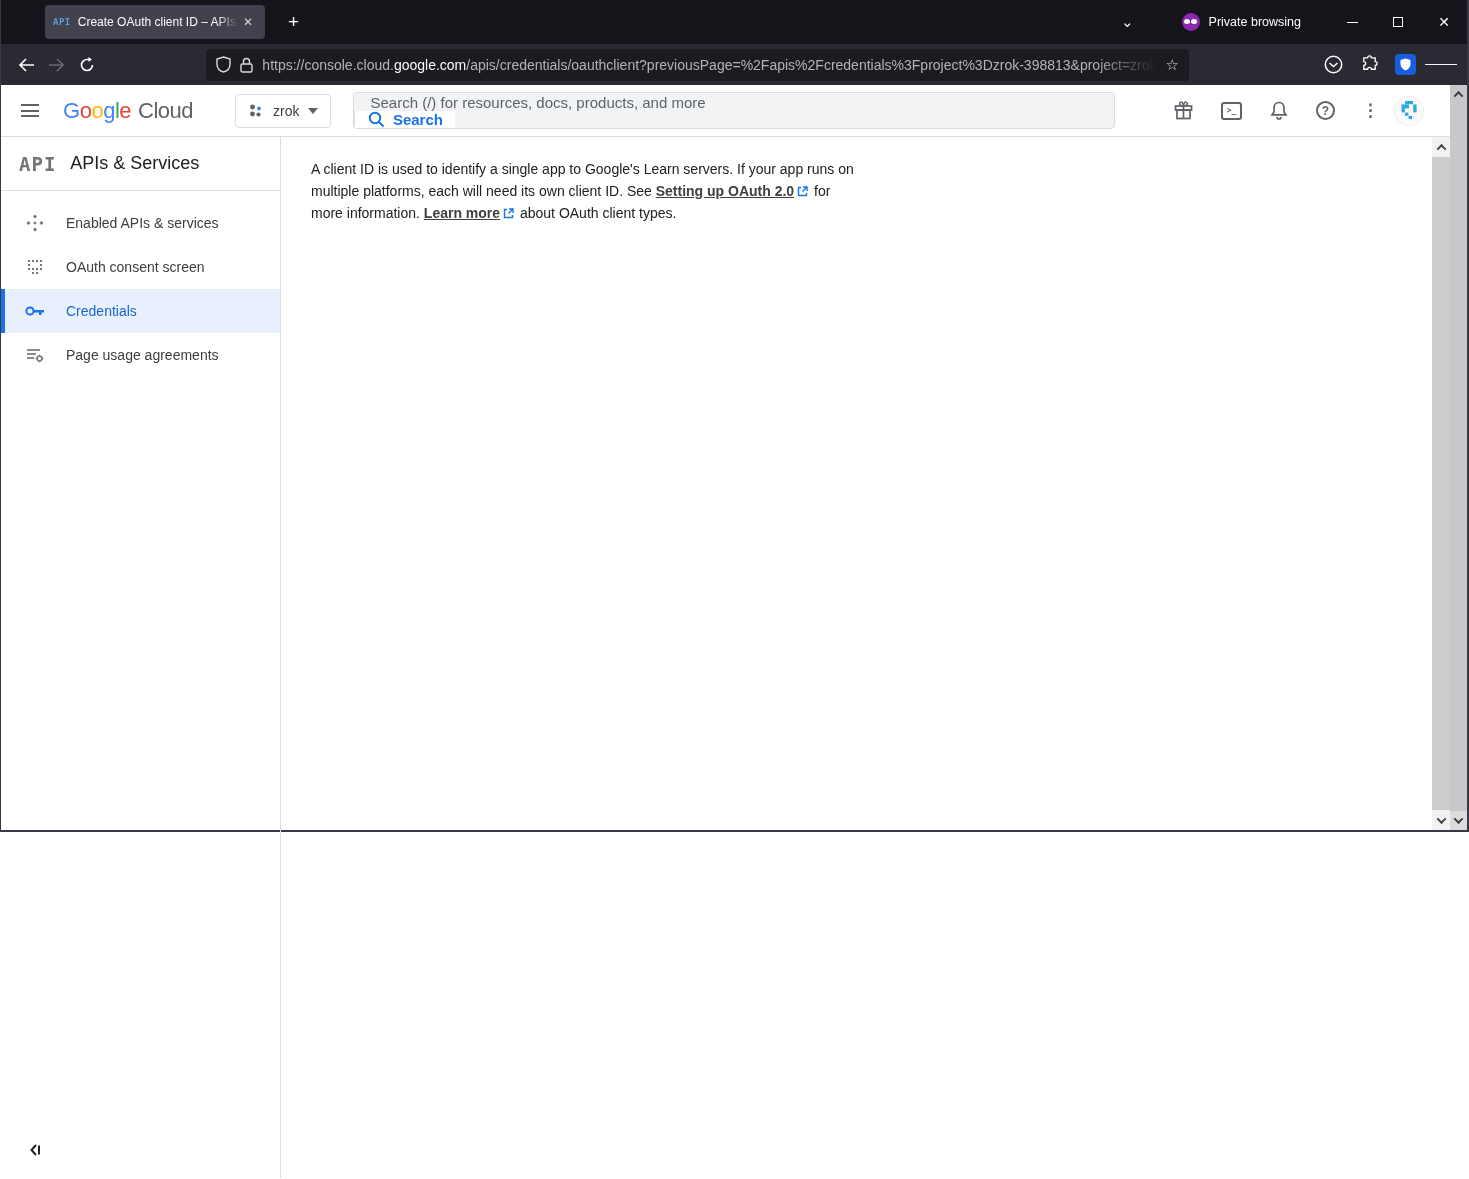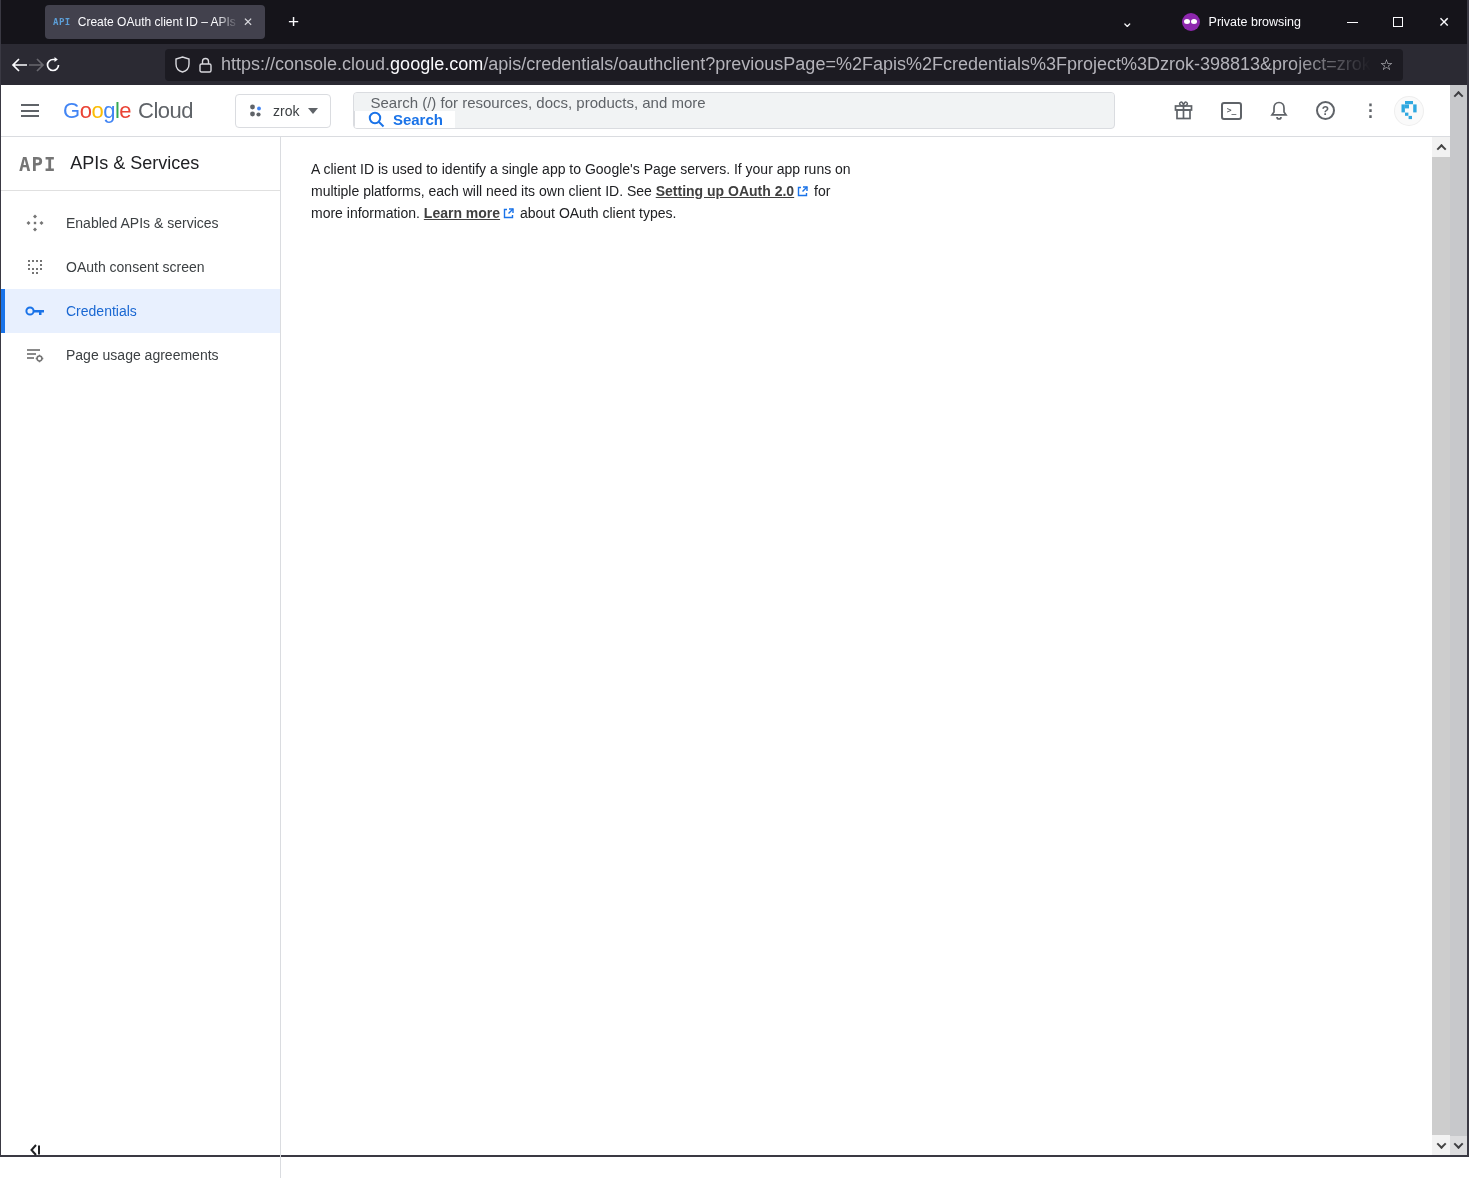--- a/index.html
+++ b/index.html
@@ -1,18 +1,18 @@
 <!DOCTYPE html>
 <html><head>
 <meta charset="utf-8">
 <style>
   * { margin:0; padding:0; box-sizing:border-box; }
   html,body { width:1469px; height:1179px; overflow:hidden; }
   body { font-family:"Liberation Sans", sans-serif; background:#fff; }
-  .window { position:relative; width:1469px; height:1157px;
+  .window { position:relative; width:1469px; height:832px;
     border-left:1px solid #3a3943; border-right:2px solid #3a3943; border-bottom:2px solid #3a3943; }
 
   
   .tabbar { height:44px; background:#15141a; display:flex; align-items:center; }
   .tab { margin-left:44px; width:220px; height:34px; background:#42414d; border-radius:4px;
     display:flex; align-items:center; padding:0 8px; color:#fbfbfe; }
   .tab-favicon { font-family:"DejaVu Sans Mono", monospace; font-weight:bold; font-size:9px;
     color:#5c9fd8; margin-right:7px; letter-spacing:0.5px; }
   .tab-title { flex:1; font-size:12px; white-space:nowrap; overflow:hidden;
     -webkit-mask-image:linear-gradient(90deg,#000 86%,transparent); mask-image:linear-gradient(90deg,#000 86%,transparent); }
@@ -28,21 +28,21 @@
   .winctl .wc { width:46px; height:44px; display:flex; align-items:center; justify-content:center; color:#fbfbfe; }
   .wc-min i { display:block; width:11px; border-top:1.4px solid #fbfbfe; }
   .wc-max i { display:block; width:10px; height:10px; border:1.4px solid #fbfbfe; }
   .wc-close { font-size:14px; }
 
   
   .navbar { height:41px; background:#2b2a33; display:flex; align-items:center; padding:0 10px; }
   .nav-ico { width:32px; height:30px; display:flex; align-items:center; justify-content:center; border-radius:4px; }
   .urlbar { flex:1; margin-left:104px; margin-right:128px; height:32px; background:#1c1b22; border-radius:4px;
     display:flex; align-items:center; padding:0 10px; gap:9px; }
-  .url-text { flex:1; font-size:18px; color:#b4b3ba; white-space:nowrap; overflow:hidden;
+  .url-text { flex:1; font-size:14px; color:#b4b3ba; white-space:nowrap; overflow:hidden;
     -webkit-mask-image:linear-gradient(90deg,#000 93%,transparent); mask-image:linear-gradient(90deg,#000 93%,transparent); }
   .url-domain { color:#fbfbfe; }
   .url-star { color:#d8d8dd; font-size:15px; }
   .nav-right { display:flex; align-items:center; gap:4px; }
   .bw-shield { width:21px; height:21px; background:#175ddc; border-radius:4px; display:flex; align-items:center; justify-content:center; }
   .hamb-dark i { display:block; width:15px; border-top:1.6px solid #fbfbfe; margin:2.1px 0; }
 
   
   .gc-header { height:52px; background:#fff; border-bottom:1px solid #dadce0; display:flex; align-items:center; padding-left:16px; position:relative; z-index:2; }
   .gc-burger i { display:block; width:18px; border-top:2px solid #5f6368; margin:3.4px 0; }
@@ -332,21 +332,21 @@
       <div class="collapse-btn">
         <svg width="16" height="16" viewBox="0 0 16 16">
             <path d="M9 3 L4.5 8 L9 13" stroke="#202124" stroke-width="2" fill="none"></path>
             <line x1="12" y1="3.5" x2="12" y2="12.5" stroke="#202124" stroke-width="2"></line>
           </svg>
       </div>
     </div>
 
     <div class="content">
       <div class="content-body">
-        <p class="intro"><span>A client ID is used to identify a single app to Google's Page servers. If your app runs on multiple platforms, each will need its own client ID. See </span><a>Setting up OAuth 2.0</a><span class="ext-ico"><svg width="11" height="11" viewBox="0 0 11 11">
+        <p class="intro"><span>A client ID is used to identify a single app to Google's Learn servers. If your app runs on multiple platforms, each will need its own client ID. See </span><a>Setting up OAuth 2.0</a><span class="ext-ico"><svg width="11" height="11" viewBox="0 0 11 11">
                 <path d="M4 1.5 H1.5 V9.5 H9.5 V7" stroke="#1a73e8" stroke-width="1.4" fill="none"></path>
                 <path d="M6 1 H10 V5" stroke="#1a73e8" stroke-width="1.4" fill="none"></path>
                 <line x1="10" y1="1" x2="5.5" y2="5.5" stroke="#1a73e8" stroke-width="1.4"></line>
               </svg></span><span> for more information. </span><a>Learn more</a><span class="ext-ico"><svg width="11" height="11" viewBox="0 0 11 11">
                 <path d="M4 1.5 H1.5 V9.5 H9.5 V7" stroke="#1a73e8" stroke-width="1.4" fill="none"></path>
                 <path d="M6 1 H10 V5" stroke="#1a73e8" stroke-width="1.4" fill="none"></path>
                 <line x1="10" y1="1" x2="5.5" y2="5.5" stroke="#1a73e8" stroke-width="1.4"></line>
               </svg></span><span> about OAuth client types.</span></p>
 
       </div>

